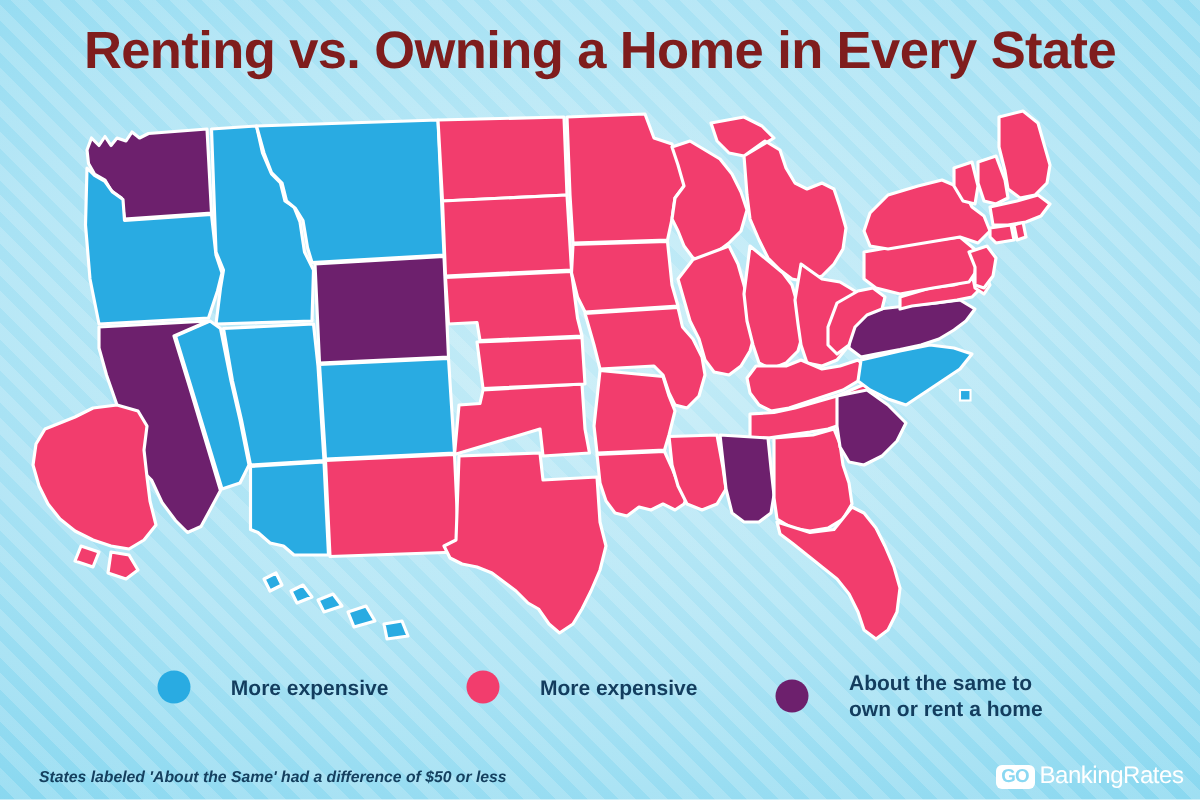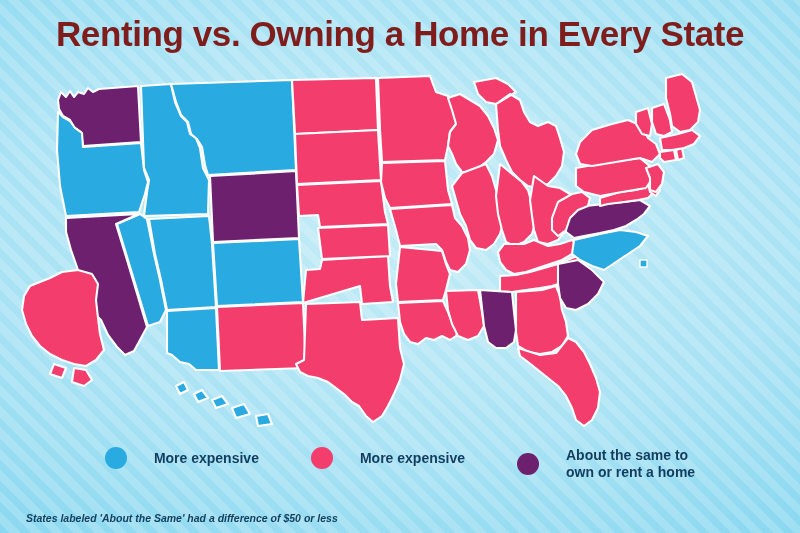--- a/index.html
+++ b/index.html
@@ -149,14 +149,18 @@
       <span class="dot" style="background: rgb(109, 32, 109);"></span>
       <span class="legend-text">
         <span>About the same to</span><br>
         <span>own or rent a home</span>
       </span>
     </div>
   </div>
 
   <div class="footnote">States labeled 'About the Same' had a difference of $50 or less</div>
 
+  <div class="logo">
+    <span class="logo-go">GO</span>
+    <span class="logo-word">BankingRates</span>
+  </div>
 
 </div>
 
 </body></html>

